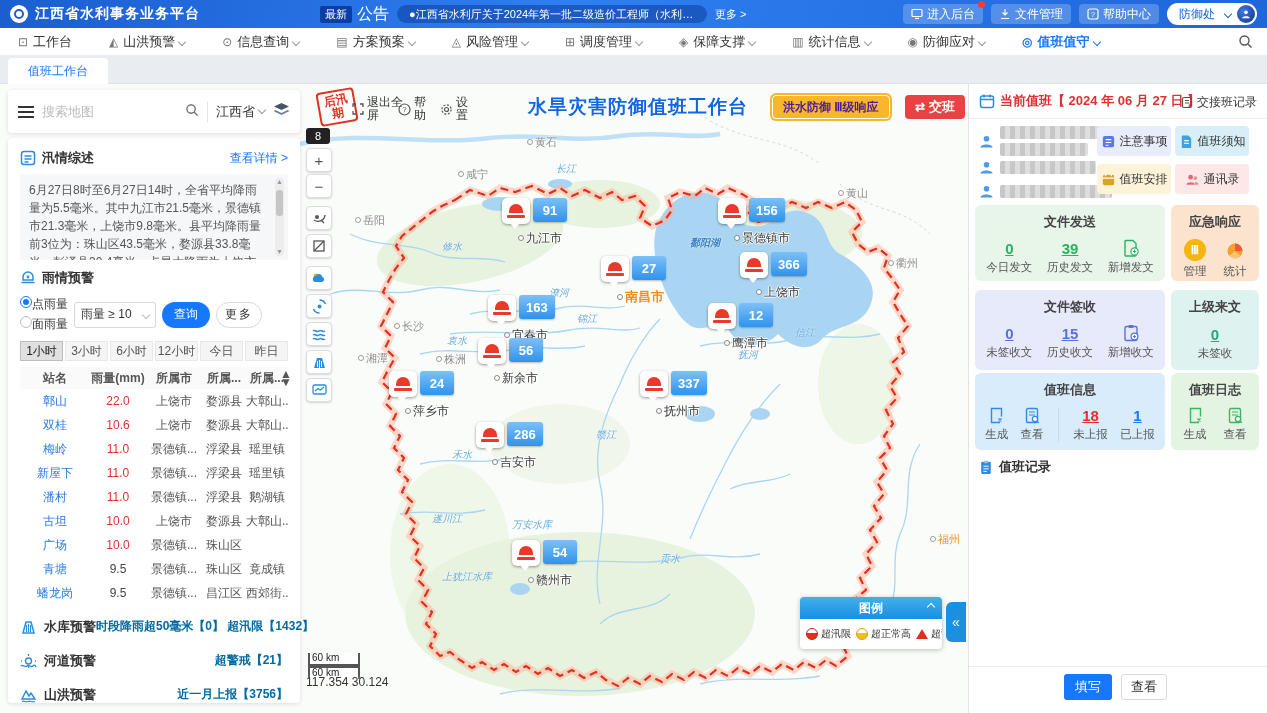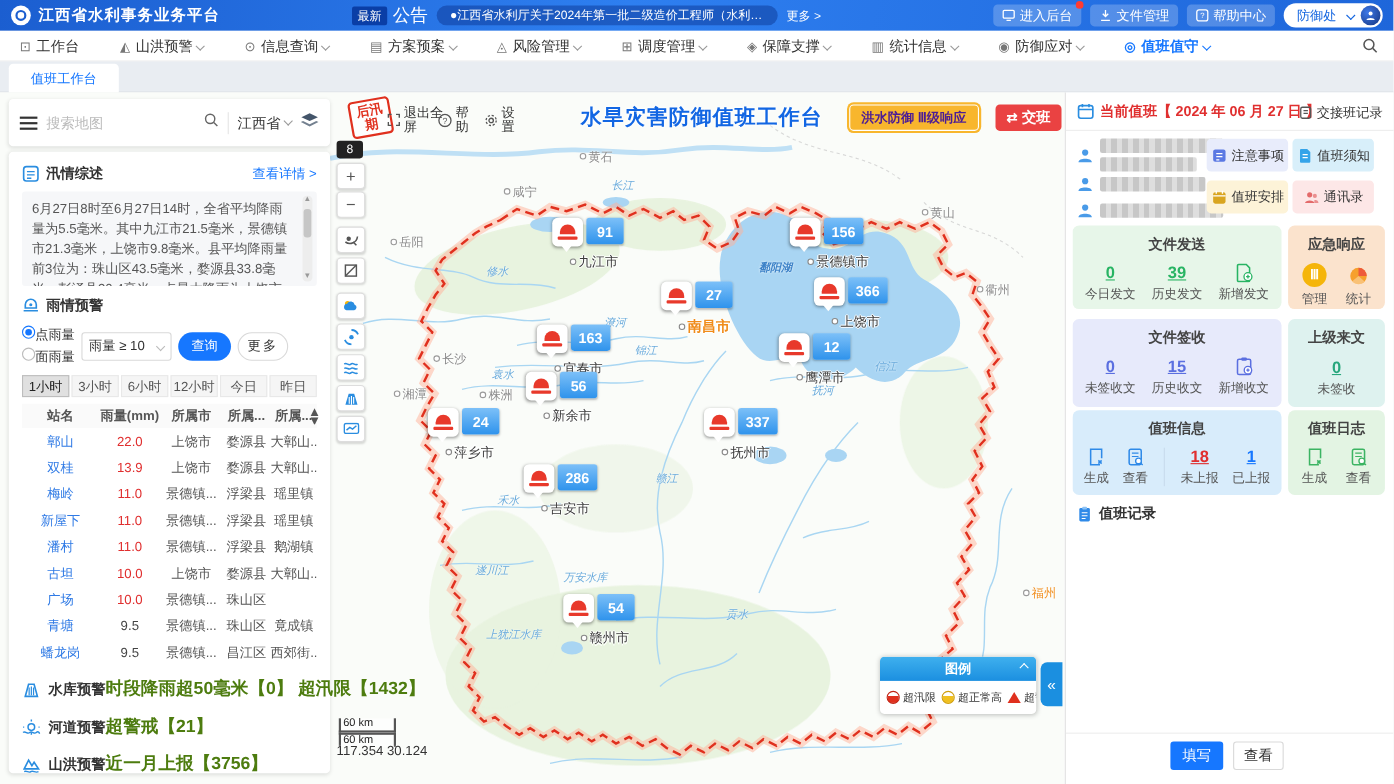--- a/index.html
+++ b/index.html
@@ -117,21 +117,21 @@
   .trow.head{background:#fafafa;height:22px;font-weight:bold;color:#333;position:relative}
   .trow span{font-size:12px;text-align:center;color:#555;overflow:hidden;white-space:nowrap}
   .trow .nm{color:#2f7ae5}
   .trow .rv{color:#444}
   .trow .rv.red{color:#e02f2f}
   .tharr{position:absolute;right:-4px;top:3px;font-size:7px;color:#999;line-height:8px;text-align:center}
   .alerts{margin-top:8px}
   .alert-row{display:flex;align-items:center;height:27px;margin-bottom:7px}
   .alert-row .aico{width:20px;flex:none;display:flex;align-items:center}
   .alert-row .al{font-size:13px;font-weight:bold;color:#333;margin-left:4px;white-space:nowrap}
-  .alert-row .av{flex:1;text-align:left;font-size:16px;font-weight:bold;color:#4d7c0f;white-space:nowrap}
+  .alert-row .av{flex:1;text-align:right;font-size:12px;font-weight:bold;color:#0369a1;white-space:nowrap}
   
   #rightpanel{position:absolute;left:968px;top:0;width:299px;height:629px;background:#fff;border-left:1px solid #e3e3e3}
   .rp-h{position:absolute;left:10px;top:8px;display:flex;align-items:center;gap:5px;font-size:13px;font-weight:bold;color:#e02f2f;white-space:nowrap}
   .rp-link{position:absolute;right:10px;top:10px;font-size:12px;color:#333;display:flex;gap:4px;align-items:center;cursor:pointer}
   .rp-div{position:absolute;left:0;top:34px;width:100%;height:1px;background:#ededed}
   .person{position:absolute;display:flex;align-items:center;gap:6px}
   .pblock{height:13px;border-radius:2px;background:repeating-linear-gradient(90deg,#c7c7c7 0 5px,#dedede 5px 10px);filter:blur(.7px)}
   .abtn{position:absolute;width:74px;height:30px;border-radius:4px;display:flex;align-items:center;justify-content:center;gap:4px;font-size:12px;color:#333;cursor:pointer}
   .rcard{position:absolute;border-radius:6px;padding:8px 4px 6px}
   .rcard .ct{text-align:center;font-size:13px;font-weight:bold;color:#444}
@@ -609,21 +609,21 @@
         </div>
         <div class="trow">
             <span class="nm">鄣山</span>
             <span class="rv red">22.0</span>
             <span>上饶市</span>
             <span>婺源县</span>
             <span>大鄣山...</span>
           </div>
         <div class="trow">
             <span class="nm">双桂</span>
-            <span class="rv red">13.9</span>
+            <span class="rv red">10.6</span>
             <span>上饶市</span>
             <span>婺源县</span>
             <span>大鄣山...</span>
           </div>
         <div class="trow">
             <span class="nm">梅岭</span>
             <span class="rv red">11.0</span>
             <span>景德镇...</span>
             <span>浮梁县</span>
             <span>瑶里镇</span>

